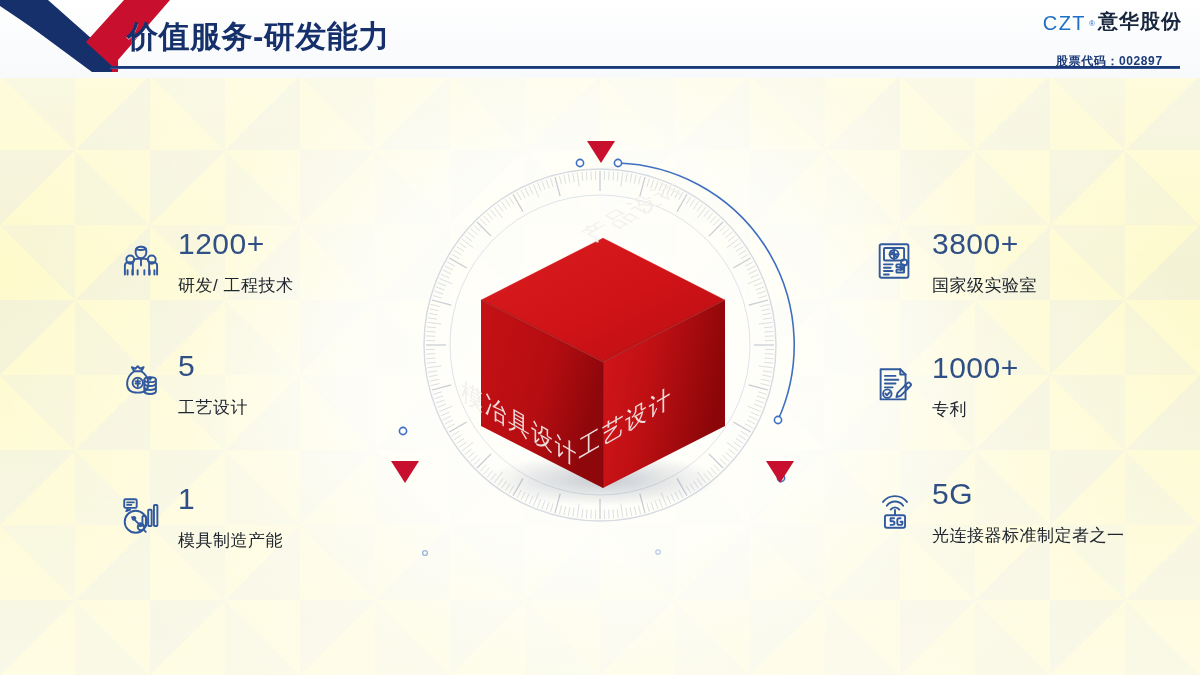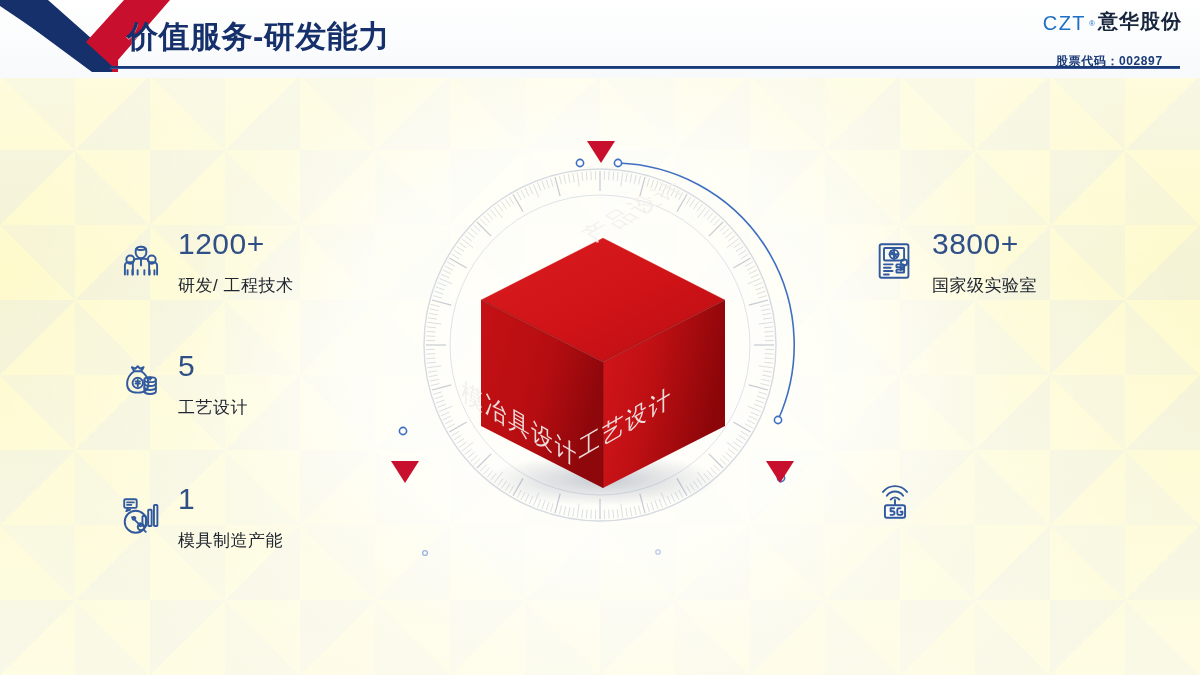--- a/index.html
+++ b/index.html
@@ -190,35 +190,56 @@
         <circle cx="33.5" cy="25.5" r="3.2"></circle>
         <path d="M33.5 28.7v4.6l-1.8-1.4-1.8 1.4v-4.6"></path>
       </g>
     </svg>
     <div class="stat-text">
       <span class="stat-value">3800+</span>
       <span class="stat-label">国家级实验室</span>
     </div>
   </div>
 
+  <div class="stat col-right" style="top:352px;">
+    <svg class="stat-icon" viewBox="0 0 48 48">
+      <g fill="none" stroke="#31599e" stroke-width="2" stroke-linecap="round" stroke-linejoin="round">
+        <path d="M9 7.5h20.5l5.5 5.5v26H9z"></path>
+        <path d="M29.5 7.5V13H35"></path>
+        <path d="M13.5 14.5h11M13.5 18.5h14M13.5 22.5h11M13.5 26.5h8"></path>
+        <circle cx="16" cy="33" r="4.4"></circle>
+        <path d="M14 33l1.6 1.7 3-3.2"></path>
+        <path d="M25.5 36.5l1.2-4.3 10.2-10.2a2 2 0 0 1 2.8 0l.3.3a2 2 0 0 1 0 2.8L29.8 35.3z"></path>
+        <path d="M34.6 24.2l3.1 3.1"></path>
+      </g>
+    </svg>
+    <div class="stat-text">
+      <span class="stat-value">1000+</span>
+      <span class="stat-label">专利</span>
+    </div>
+  </div>
 
   <div class="stat col-right" style="top:478px;">
     <svg class="stat-icon" viewBox="0 0 48 48">
       <g fill="none" stroke="#31599e" stroke-width="2" stroke-linecap="round" stroke-linejoin="round">
         <path d="M15.5 18.5a10.5 10.5 0 0 1 17 0"></path>
         <path d="M11.5 14.5a16 16 0 0 1 25 0"></path>
         <path d="M19.5 22.5a5.6 5.6 0 0 1 9 0"></path>
         <path d="M24 23v8"></path>
         <path d="M24 31l-5 10M24 31l5 10"></path>
         <path d="M20.8 37.6h6.4"></path>
         <rect x="13.5" y="28.5" width="21" height="13" rx="2" fill="#ffffff"></rect>
         <path d="M23 31.5h-3.6v3.2h2.2a1.9 1.9 0 0 1 0 3.8h-2.2"></path>
         <path d="M29.8 31.5h-1.4a2 2 0 0 0-2 2v3a2 2 0 0 0 2 2h1.4a2 2 0 0 0 2-2v-1.2h-2"></path>
       </g>
     </svg>
+    <div class="stat-text">
+      <span class="stat-value">5G</span>
+      <span class="stat-label">光连接器标准制定者之一</span>
+    </div>
   </div>
 
   <div class="center-wrap">
 
     <svg width="450" height="450" viewBox="0 0 450 450">
       <defs>
         <linearGradient id="faceTop" x1="0" y1="0" x2="1" y2="1">
           <stop offset="0%" stop-color="#d81c20"></stop>
           <stop offset="55%" stop-color="#cf1317"></stop>
           <stop offset="100%" stop-color="#b80d12"></stop>

